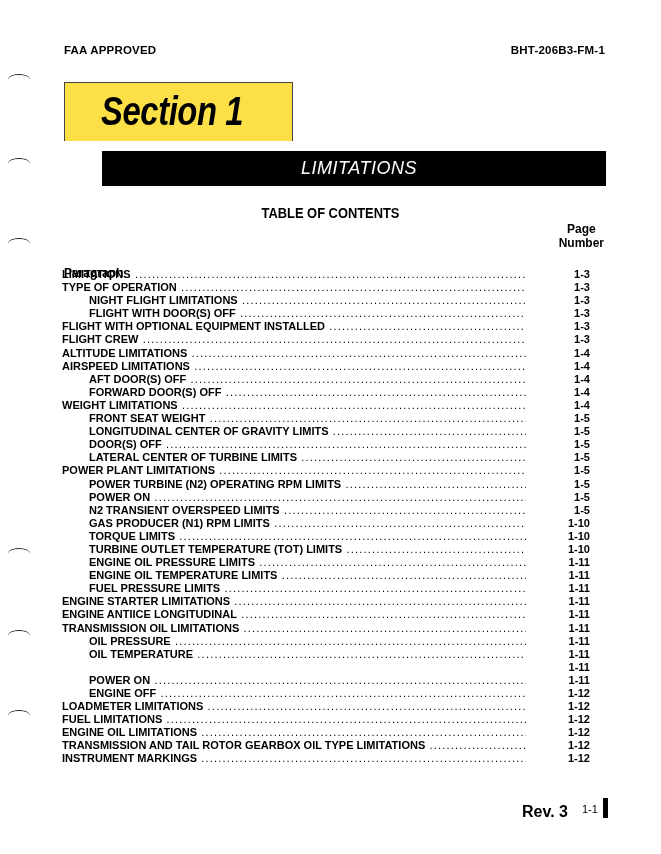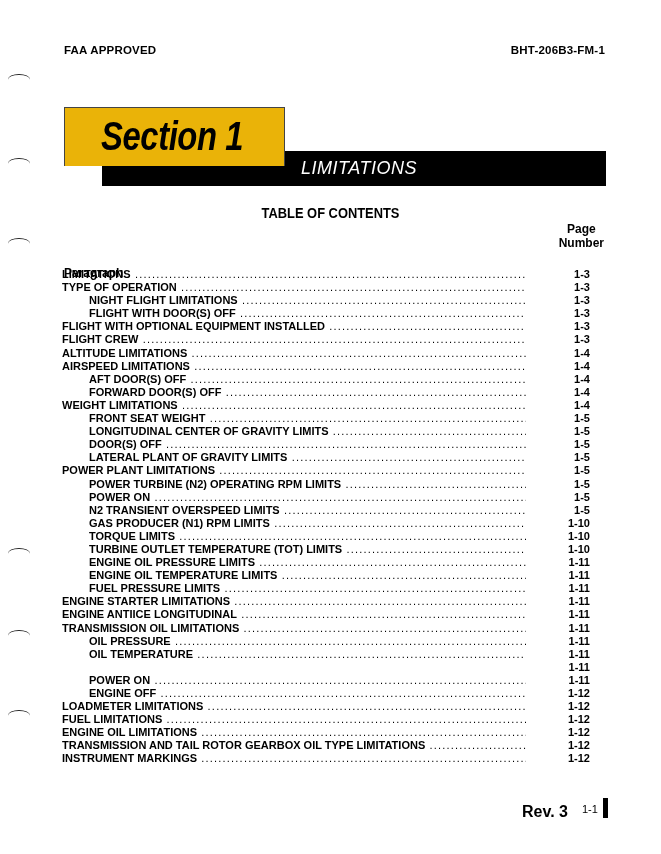--- a/index.html
+++ b/index.html
@@ -10,22 +10,22 @@
   .hdr { position: absolute; top: 26px; font-weight: bold; font-size: 11.5px; letter-spacing: 0.2px; margin-top: 18px; }
   .hdr.left { left: 64px; }
   .hdr.right { right: 56px; }
 
   .margin-mark {
     position: absolute; left: 8px; width: 22px; height: 10px;
     border-top: 1.2px solid #222; border-radius: 50% 50% 0 0;
   }
 
   .section-box {
-    position: absolute; left: 64px; top: 107px; width: 219px; height: 58px;
-    border: 1px solid #444; border-bottom: none; background: #eab308; z-index: 2;
+    position: absolute; left: 64px; top: 82px; width: 219px; height: 58px;
+    border: 1px solid #444; border-bottom: none; background: #fde047; z-index: 2; padding-left: 8px;
   }
   .section-title {
     position: absolute; left: 36px; top: 6px;
     font-size: 40px; font-weight: bold; font-style: italic;
     letter-spacing: -0.5px; transform: scaleX(0.82); transform-origin: left top;
   }
   .limits-bar {
     position: absolute; left: 102px; top: 151px; width: 504px; height: 35px;
     background: #000; z-index: 1;
   }
@@ -146,21 +146,21 @@
     </div>
     <div class="toc-row sub">
       <span class="label">LONGITUDINAL CENTER OF GRAVITY LIMITS</span>
       <span class="page">1-5</span>
     </div>
     <div class="toc-row sub">
       <span class="label">DOOR(S) OFF</span>
       <span class="page">1-5</span>
     </div>
     <div class="toc-row sub">
-      <span class="label">LATERAL PLANT OF GRAVITY LIMITS</span>
+      <span class="label">LATERAL CENTER OF TURBINE LIMITS</span>
       <span class="page">1-5</span>
     </div>
     <div class="toc-row">
       <span class="label">POWER PLANT LIMITATIONS</span>
       <span class="page">1-5</span>
     </div>
     <div class="toc-row sub">
       <span class="label">POWER TURBINE (N2) OPERATING RPM LIMITS</span>
       <span class="page">1-5</span>
     </div>

